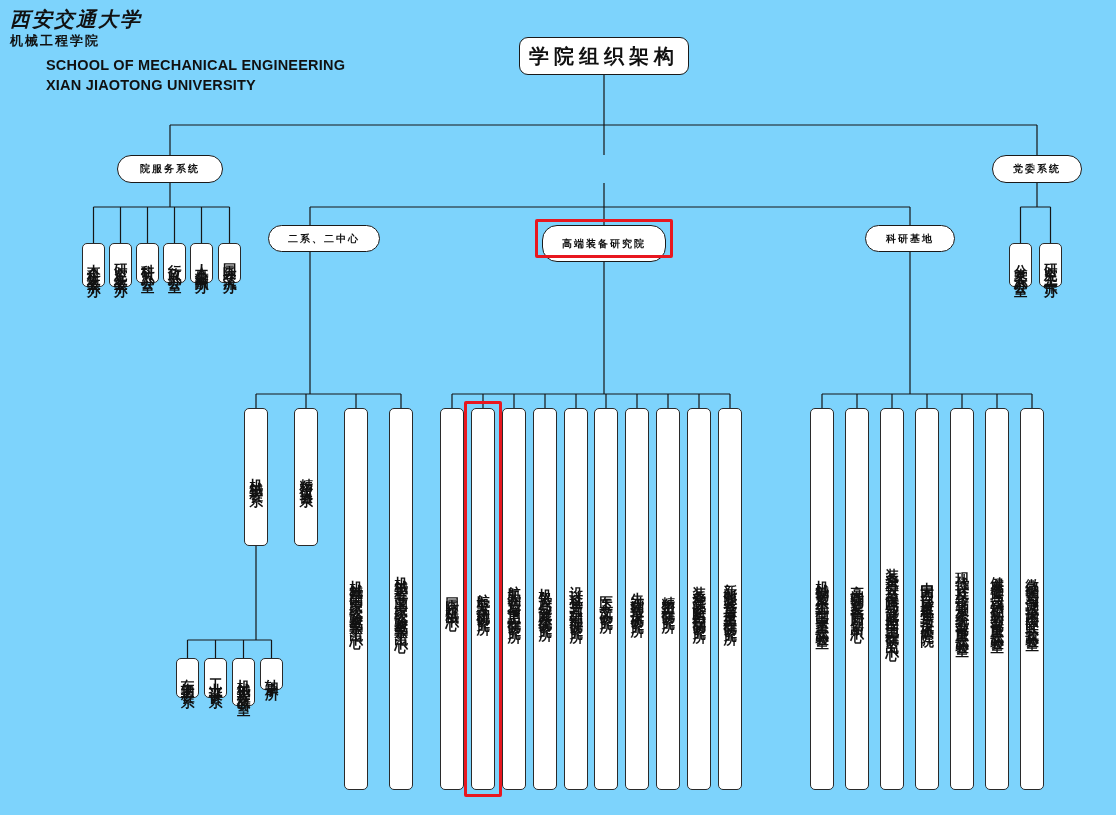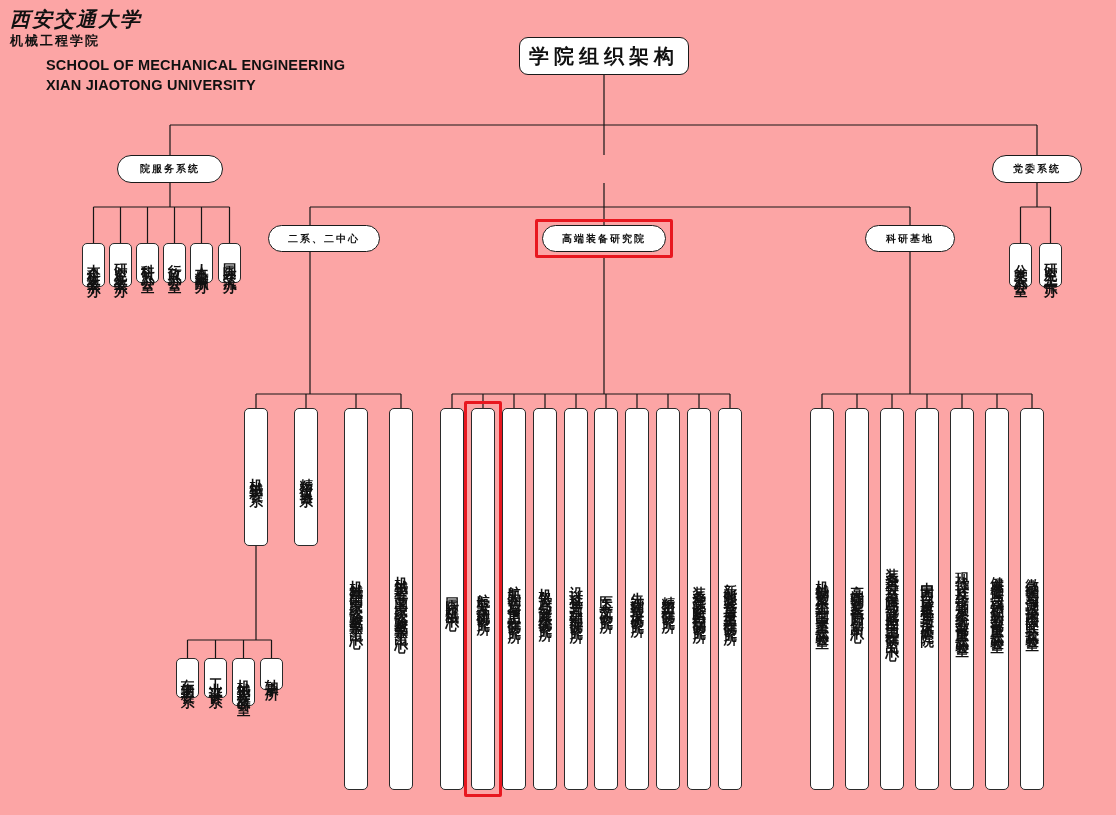--- a/index.html
+++ b/index.html
@@ -1,18 +1,18 @@
 <!DOCTYPE html>
 <html><head>
 <meta charset="utf-8">
 <style>
   * { margin:0; padding:0; box-sizing:border-box; }
   html,body { background:#fff; }
   body { font-family:"DejaVu Serif","Liberation Serif",serif; color:#111; }
-  .stage { position:relative; width:1116px; height:815px; background:#fca5a5; overflow:hidden; }
+  .stage { position:relative; width:1116px; height:815px; background:#7dd3fc; overflow:hidden; }
   svg.lines { position:absolute; left:0; top:0; pointer-events:none; }
   .hdr { position:absolute; white-space:nowrap; }
   .hdr-script { font-size:20px; font-style:italic; font-weight:700; letter-spacing:2px; }
   .hdr-cn { font-size:13px; font-weight:700; letter-spacing:2px; }
   .hdr-en { font-family:"Liberation Sans","DejaVu Sans",sans-serif; font-size:14.5px; font-weight:700; letter-spacing:.2px;margin-left:36px; }
   .titlebox { position:absolute; border:1.4px solid #1a1a1a; border-radius:9px; background:#fff;
               display:flex; align-items:center; justify-content:center;
               font-size:20px; font-weight:700; letter-spacing:5px; }
   .pill { position:absolute; border:1.3px solid #1a1a1a; border-radius:15px; background:#fff;
           display:flex; align-items:center; justify-content:center;
@@ -51,21 +51,21 @@
   <div class="hdr hdr-cn" style="left:10px;top:32px">机械工程学院</div>
   <div class="hdr hdr-en" style="left:10px;top:57px">SCHOOL OF MECHANICAL ENGINEERING</div>
   <div class="hdr hdr-en" style="left:10px;top:77px">XIAN JIAOTONG UNIVERSITY</div>
 
   <div class="titlebox" style="left:519px;top:37px;width:170px;height:38px">学院组织架构</div>
 
   <div class="pill" style="left:117px;top:155px;width:106px;height:28px">院服务系统</div>
   <div class="pill" style="left:992px;top:155px;width:90px;height:28px">党委系统</div>
 
   <div class="pill" style="left:268px;top:225px;width:112px;height:27px">二系、二中心</div>
-  <div class="pill" style="left:542px;top:225px;width:124px;height:27px">高端装备研究院</div>
+  <div class="pill" style="left:542px;top:225px;width:124px;height:37px">高端装备研究院</div>
   <div class="pill" style="left:865px;top:225px;width:90px;height:27px">科研基地</div>
 
   <div class="leaf autoh" style="left:82px;top:243px;width:23px">本科生教学办</div>
   <div class="leaf autoh" style="left:109px;top:243px;width:23px">研究生教学办</div>
   <div class="leaf autoh" style="left:136px;top:243px;width:23px">科研办公室</div>
   <div class="leaf autoh" style="left:163px;top:243px;width:23px">行政办公室</div>
   <div class="leaf autoh" style="left:190px;top:243px;width:23px">人事薪酬办</div>
   <div class="leaf autoh" style="left:218px;top:243px;width:23px">国际交流办</div>
 
   <div class="leaf autoh" style="left:1009px;top:243px;width:23px">分党委办公室</div>

